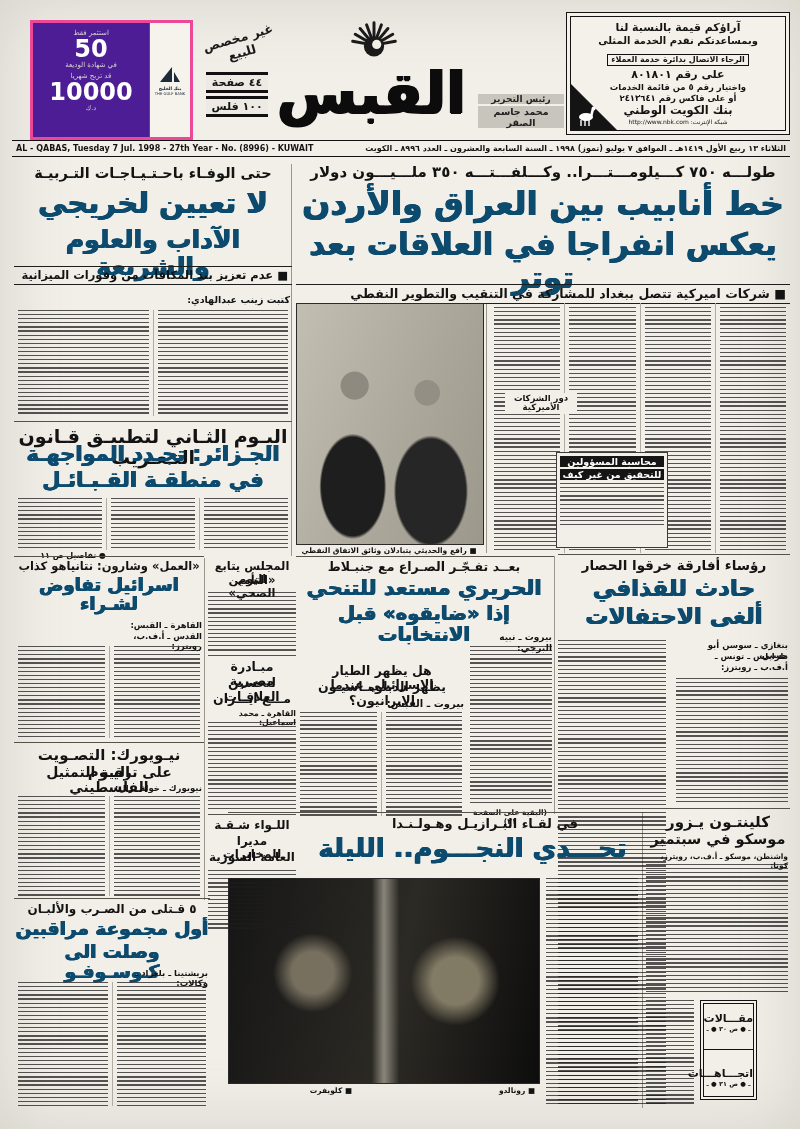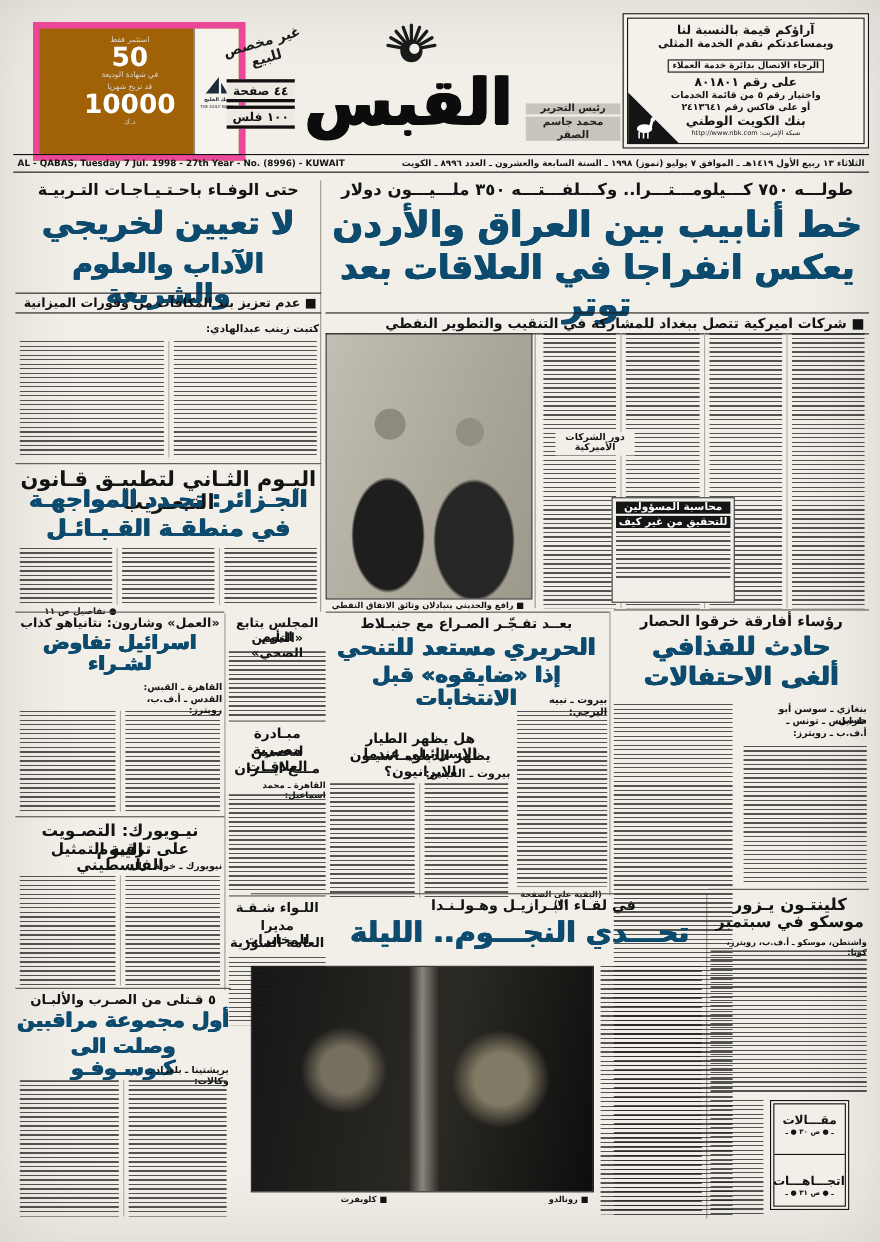--- a/index.html
+++ b/index.html
@@ -16,21 +16,21 @@
   .bt{background-image:repeating-linear-gradient(to bottom,
         rgba(28,28,28,.74) 0px, rgba(28,28,28,.74) 1.2px,
         rgba(0,0,0,0) 1.2px, rgba(0,0,0,0) 4.1px);}
   .cols{position:absolute;display:flex;direction:rtl;}
   .cols .c{flex:1;padding:0 4px;}
   .cols .c + .c{border-right:1px solid #b0aca1;}
   .cols .c > .bt{height:100%;}
   .vr{position:absolute;width:1px;background:#9b978c;}
   .hr{position:absolute;height:1px;background:#55524a;}
   .photo{border:1px solid #2a2a2a;}
-  .gulf{background:#a16207;color:#fff;display:flex;direction:ltr;border:6px solid #ec4899;padding-left:24px;}
+  .gulf{background:#4c1d95;color:#fff;display:flex;direction:ltr;border:3px solid #ec4899;}
   .gulf .txt{flex:1;direction:rtl;text-align:center;padding-top:6px;}
   .gulf .panel{width:40px;background:#f5f3ec;border-left:1px solid #555;display:flex;flex-direction:column;
                align-items:center;justify-content:center;color:#16202e;}
   .nbk{border:1.5px solid #141414;background:#f3f1ea;padding:3px;}
   .nbk-in{border:1px solid #141414;height:100%;box-sizing:border-box;text-align:center;position:relative;
           padding-top:4px;overflow:hidden;}
   .nbk-in div{line-height:1.25;}
   .pp{border-top:3px solid #111;border-bottom:3px solid #111;font-weight:bold;text-align:center;
       font-size:11px;padding:1px 0;background:#eceae2;}
   .edrow{background:#c8c5bd;font-weight:bold;text-align:center;margin-bottom:2px;color:#222;}
@@ -226,21 +226,21 @@
   <div class="abs bt" style="left:676px;top:678px;width:112px;height:126px;"></div>
   <div class="abs bt" style="left:558px;top:640px;width:108px;height:466px;"></div>
 
   <div class="hr" style="left:644px;top:808px;width:146px;"></div>
   <div class="abs kick" style="left:648px;top:814px;width:140px;font-size:15px;">كلينتـون يـزور</div>
   <div class="abs kick" style="left:648px;top:832px;width:140px;font-size:14.5px;">موسكو في سبتمبر</div>
   <div class="abs by" style="left:646px;top:852px;width:142px;font-size:7.5px;">واشنطن، موسكو ـ أ.ف.ب، رويترز، كونا:</div>
   <div class="abs bt" style="left:646px;top:864px;width:142px;height:130px;"></div>
   <div class="abs bt" style="left:646px;top:1000px;width:48px;height:106px;"></div>
 
-  <div class="abs boxframe" style="left:700px;top:1000px;width:72px;height:100px;box-sizing:border-box;">
+  <div class="abs boxframe" style="left:700px;top:1000px;width:57px;height:100px;box-sizing:border-box;">
     <div class="inner" style="height:100%;box-sizing:border-box;display:flex;flex-direction:column;justify-content:space-around;">
       <div>
         <div style="font-size:11px;font-weight:bold;">مقـــالات</div>
         <div style="font-size:6.5px;font-weight:bold;">ـ ● ص ٣٠ ● ـ</div>
       </div>
       <div style="border-top:1px solid #111;"></div>
       <div>
         <div style="font-size:11px;font-weight:bold;">اتجـــاهـــات</div>
         <div style="font-size:6.5px;font-weight:bold;">ـ ● ص ٣١ ● ـ</div>
       </div>

